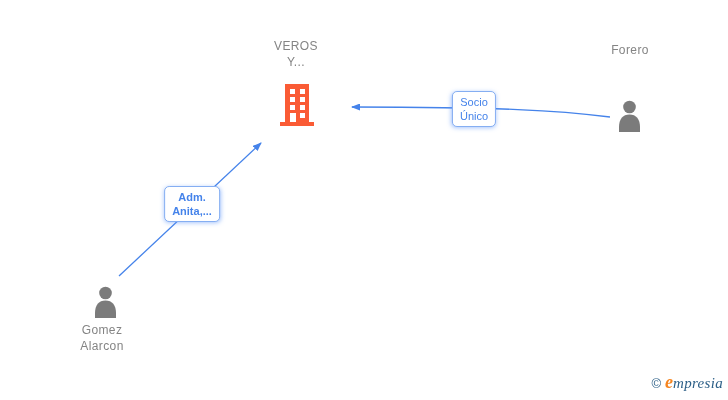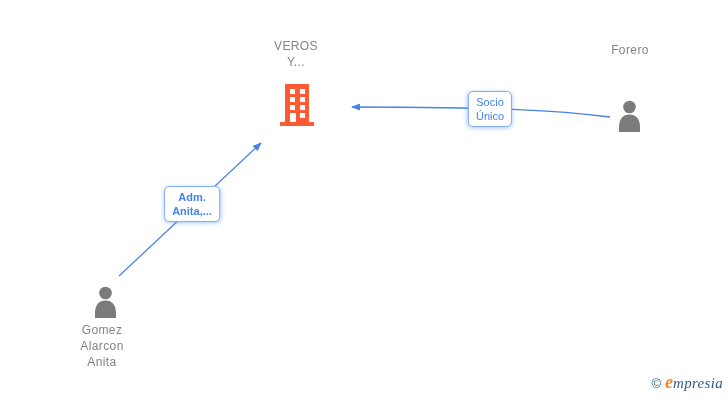--- a/index.html
+++ b/index.html
@@ -123,24 +123,23 @@
     <path class="person-fill" d="M13.5 14.5c-6.8 0-10.5 4.8-10.5 12.5V32h21v-5c0-7.7-3.7-12.5-10.5-12.5z"></path>
   </svg>
 
   <svg class="icon-abs" style="left:92px; top:286px;" width="27" height="32" viewBox="0 0 27 32" xmlns="http://www.w3.org/2000/svg">
     <circle class="person-fill" cx="13.5" cy="7" r="6.3"></circle>
     <path class="person-fill" d="M13.5 14.5c-6.8 0-10.5 4.8-10.5 12.5V32h21v-5c0-7.7-3.7-12.5-10.5-12.5z"></path>
   </svg>
   <div class="node-name" style="left:32px; top:322px; width:140px;">
     <div>Gomez</div>
     <div>Alarcon</div>
-    <div>Anita</div>
   </div>
 
-  <div class="edge-label" style="left:474px; top:109px;margin-left:16px;">
+  <div class="edge-label" style="left:474px; top:109px;">
     <div>Socio</div>
     <div>Único</div>
   </div>
   <div class="edge-label" style="left:192px; top:204px;font-weight:bold;">
     <div>Adm.</div>
     <div>Anita,...</div>
   </div>
 
   <div class="watermark">
     <span class="copy">©</span>

